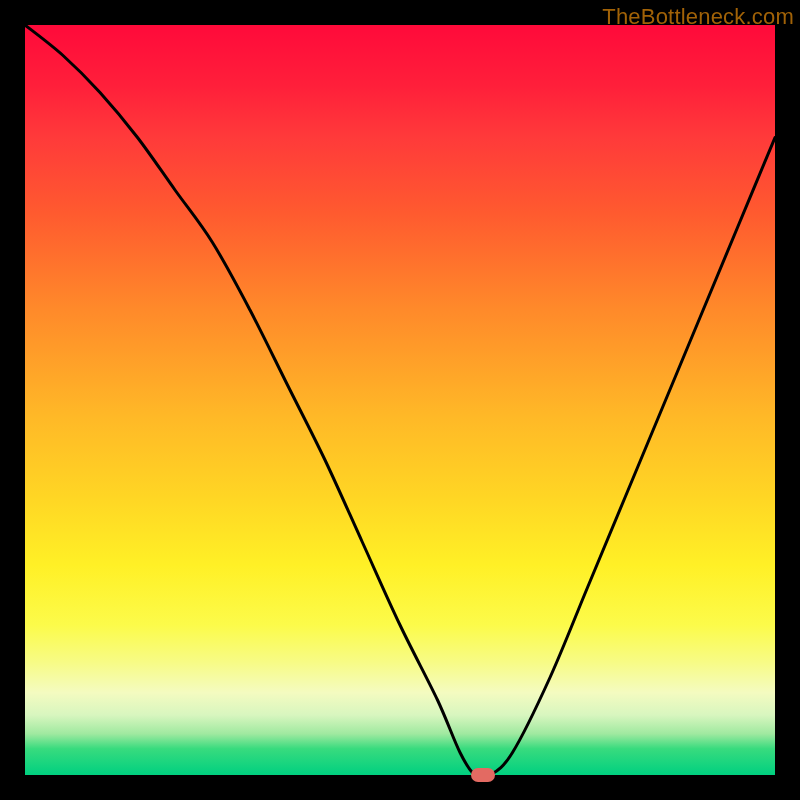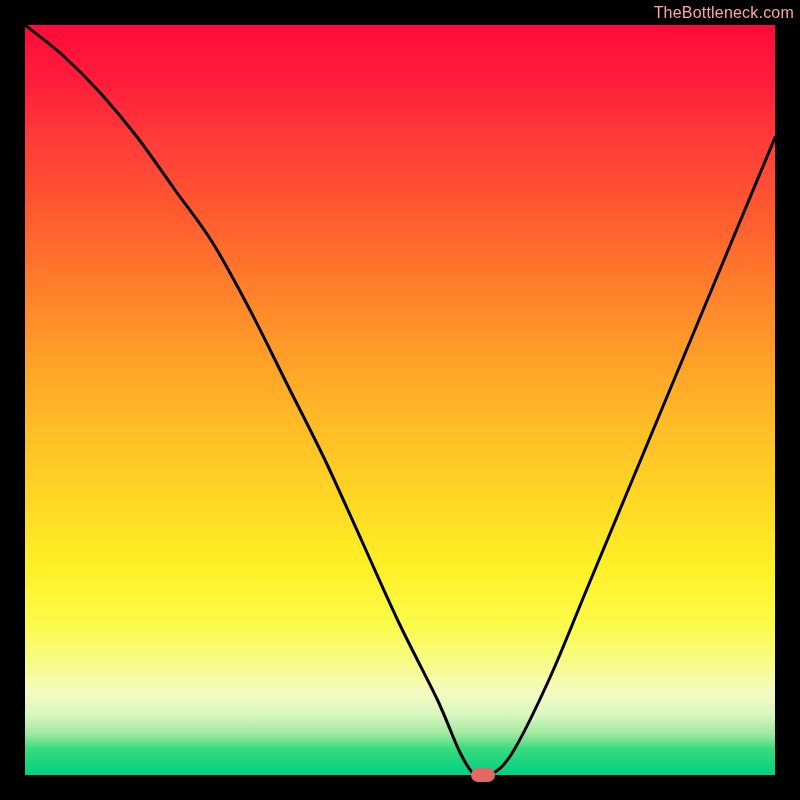--- a/index.html
+++ b/index.html
@@ -32,23 +32,23 @@
       #a0e9a0 94.5%,
       #38db7e 96.5%,
       #00d080 100%
     );
   }
   .watermark {
     position: absolute;
     top: 4px;
     right: 6px;
     font-family: Arial, Helvetica, sans-serif;
-    font-size: 16px;
+    font-size: 22px;
     font-weight: 400;
-    color: #fca5a5;
+    color: #a16207;
     letter-spacing: 0.2px;
     z-index: 5;
   }
   svg.curve {
     position: absolute;
     left: 0; top: 0;
     width: 750px; height: 750px;
     z-index: 3;
   }
   .marker {

